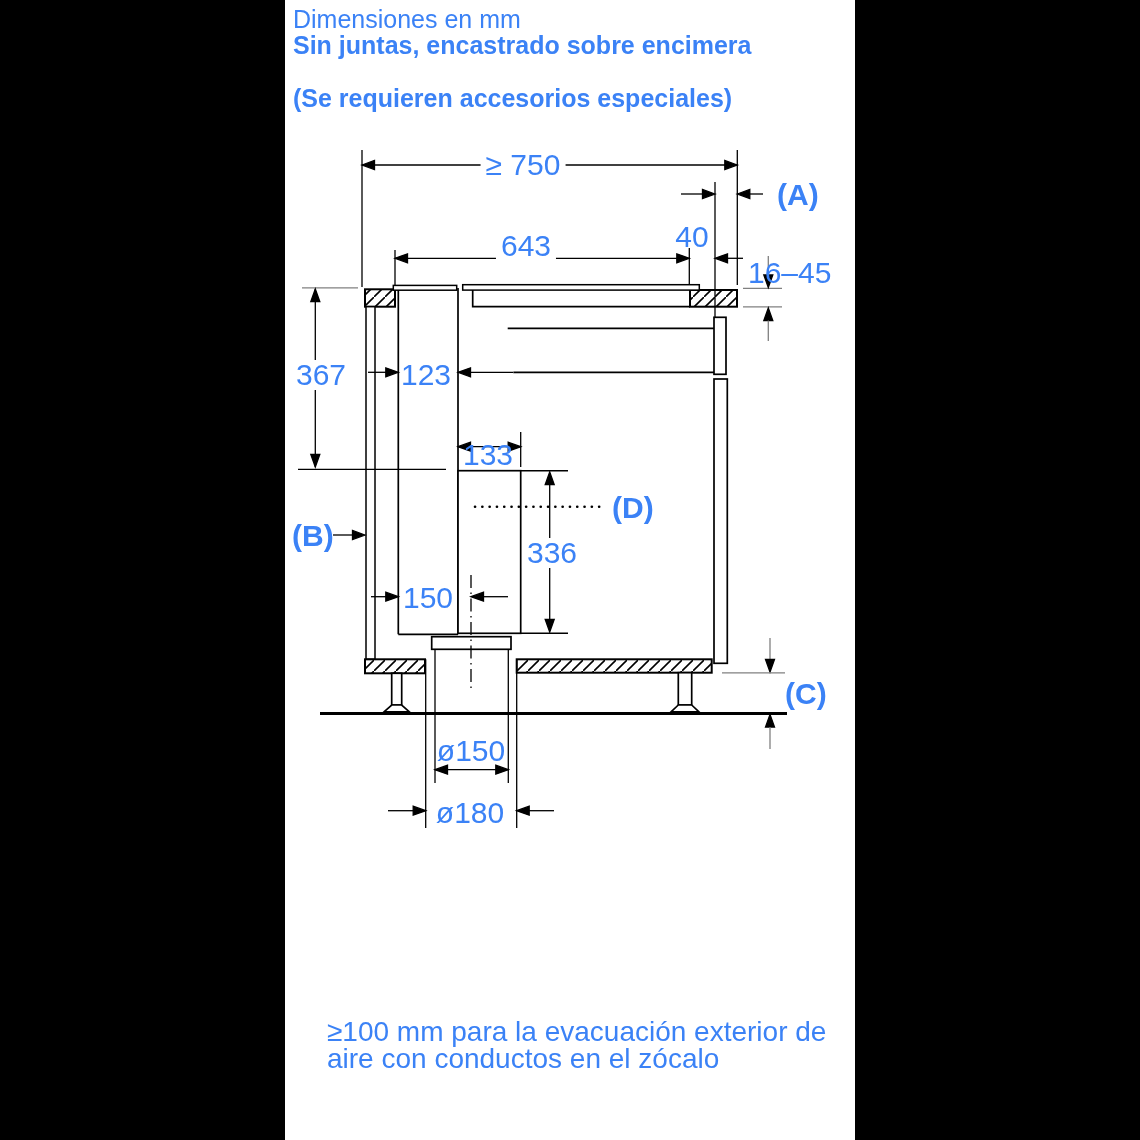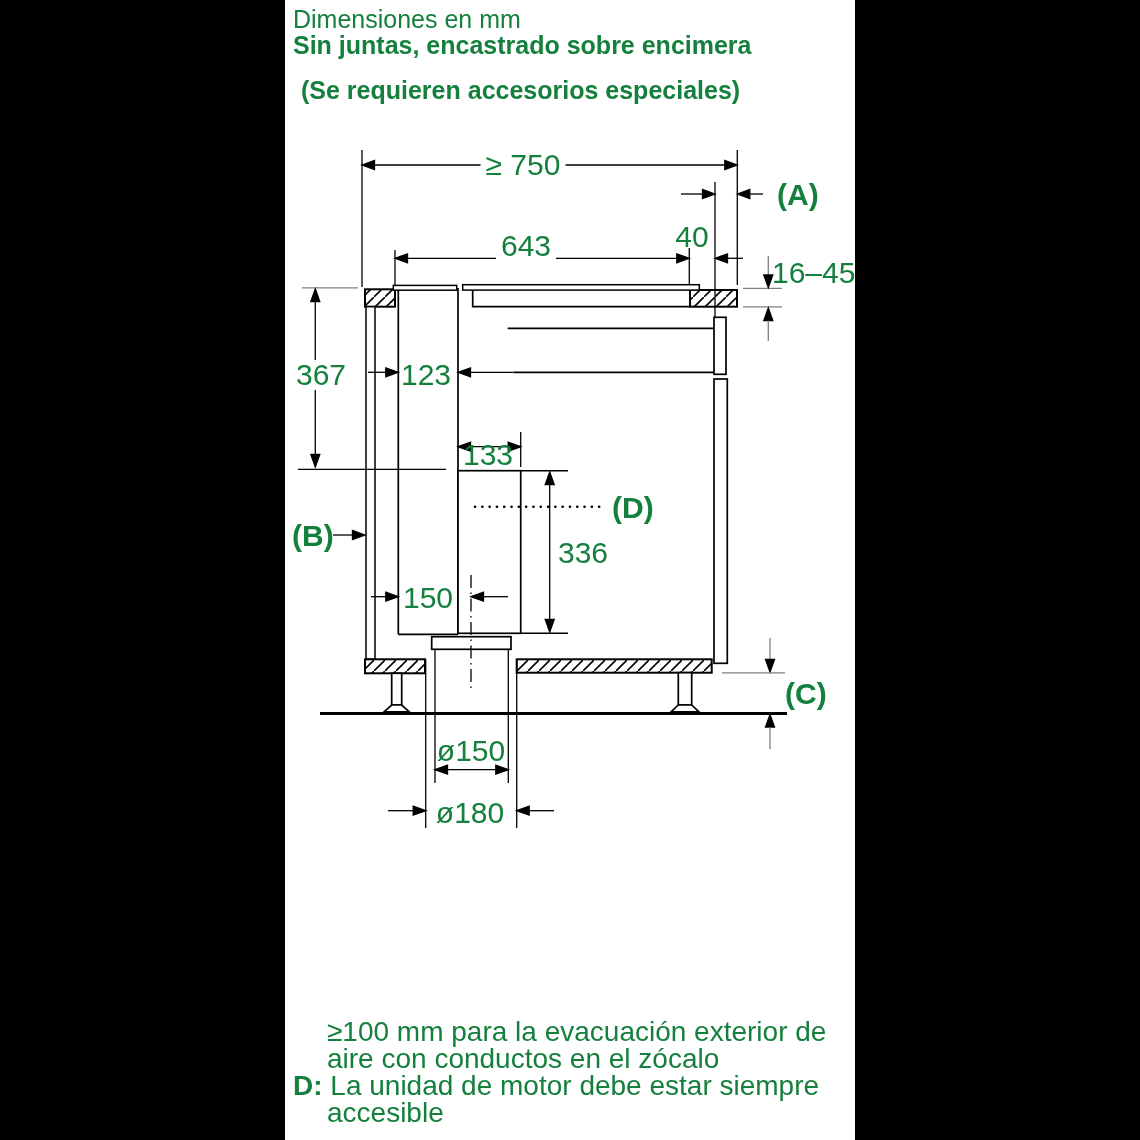--- a/index.html
+++ b/index.html
@@ -1,17 +1,17 @@
 <!DOCTYPE html>
 <html><head>
 <meta charset="utf-8">
 <style>
   html,body{margin:0;padding:0;background:#000;}
   .canvas{position:relative;width:1140px;height:1140px;background:#000;overflow:hidden;
-          font-family:"Liberation Sans", sans-serif;color:#15803d;}
+          font-family:"Liberation Sans", sans-serif;color:#3b82f6;}
   .paper{position:absolute;left:285px;top:0;width:570px;height:1140px;background:#fff;}
   svg{position:absolute;left:285px;top:0;}
   .lbl{position:absolute;font-size:30px;line-height:30px;white-space:nowrap;}
   .ctr{transform:translateX(-50%);}
   .onl{background:#fff;padding:0 5px;}
   .ref{font-weight:bold;}
   .hdr{position:absolute;left:293px;font-size:25px;line-height:26px;white-space:nowrap;}
   .hdr.b{font-weight:bold;}
   .annotation{position:absolute;left:293px;width:515px;font-size:28px;line-height:27px;
               padding-left:34px;text-indent:-34px;}
@@ -147,39 +147,35 @@
 
       <line x1="388" y1="810.7" x2="414" y2="810.7"></line>
       <polygon points="425.7,810.7 413.2,806.2 413.2,815.2"></polygon>
       <polygon points="516.7,810.7 529.2,806.2 529.2,815.2"></polygon>
       <line x1="528" y1="810.7" x2="554" y2="810.7"></line>
     </g>
   </svg>
 
   <div class="hdr" style="top:6px;">Dimensiones en mm</div>
   <div class="hdr b" style="top:32px;">Sin juntas, encastrado sobre encimera</div>
-  <div class="hdr b" style="top:77px;margin-left:8px;">(Se requieren accesorios especiales)</div>
+  <div class="hdr b" style="top:85px;">(Se requieren accesorios especiales)</div>
 
   <div class="lbl ctr onl" style="left:523px;top:150px;">≥ 750</div>
   <div class="lbl ctr onl" style="left:526px;top:231px;">643</div>
   <div class="lbl ctr" style="left:692px;top:222px;">40</div>
-  <div class="lbl" style="left:772px;top:258px;text-align:center;">16–45</div>
+  <div class="lbl" style="left:748px;top:258px;text-align:center;">16–45</div>
   <div class="lbl ctr onl" style="left:321px;top:360px;">367</div>
   <div class="lbl ctr" style="left:426px;top:360px;">123</div>
   <div class="lbl ctr" style="left:488px;top:416px;margin-top:24px;">133</div>
-  <div class="lbl ctr onl" style="left:583px;top:538px;">336</div>
+  <div class="lbl ctr onl" style="left:552px;top:538px;">336</div>
   <div class="lbl ctr" style="left:428px;top:583px;">150</div>
   <div class="lbl ctr" style="left:471px;top:736px;">ø150</div>
   <div class="lbl ctr" style="left:470px;top:798px;">ø180</div>
 
   <div class="lbl ref" style="left:777px;top:180px;">(A)</div>
   <div class="lbl ref" style="left:292px;top:521px;">(B)</div>
   <div class="lbl ref" style="left:785px;top:679px;">(C)</div>
   <div class="lbl ref" style="left:612px;top:493px;">(D)</div>
 
   <div class="annotation no-letter" style="top:1018px;">
     <span>≥100 mm para la evacuación exterior de aire con conductos en el zócalo</span>
   </div>
-  <div class="annotation" style="top:1072px;">
-    <span class="let">D:</span>
-    <span>La unidad de motor debe estar siempre accesible</span>
-  </div>
 </div>
 
 </body></html>

